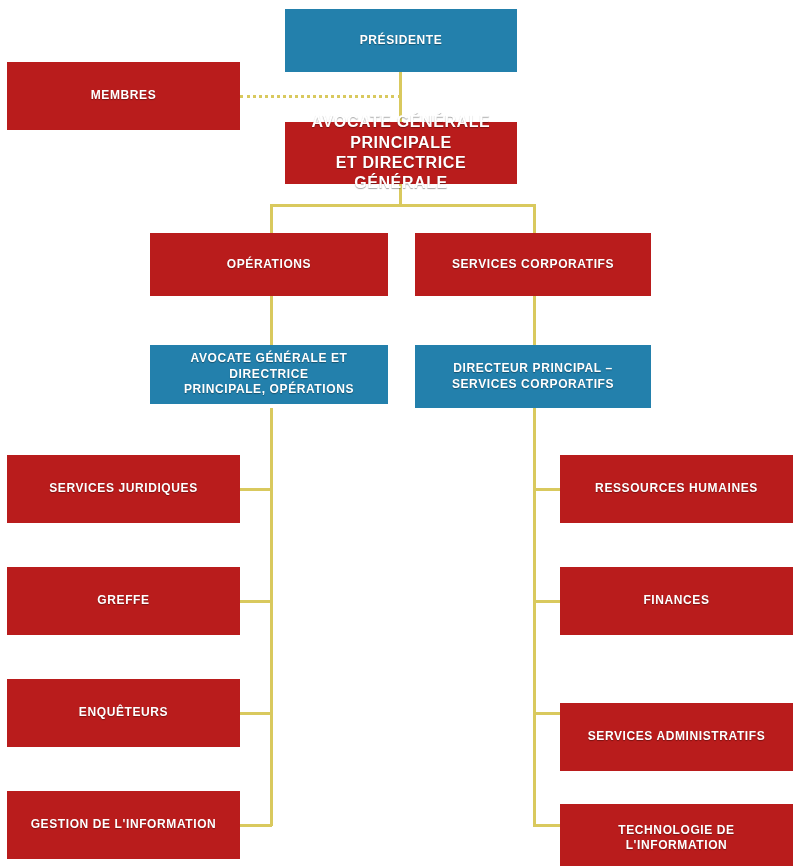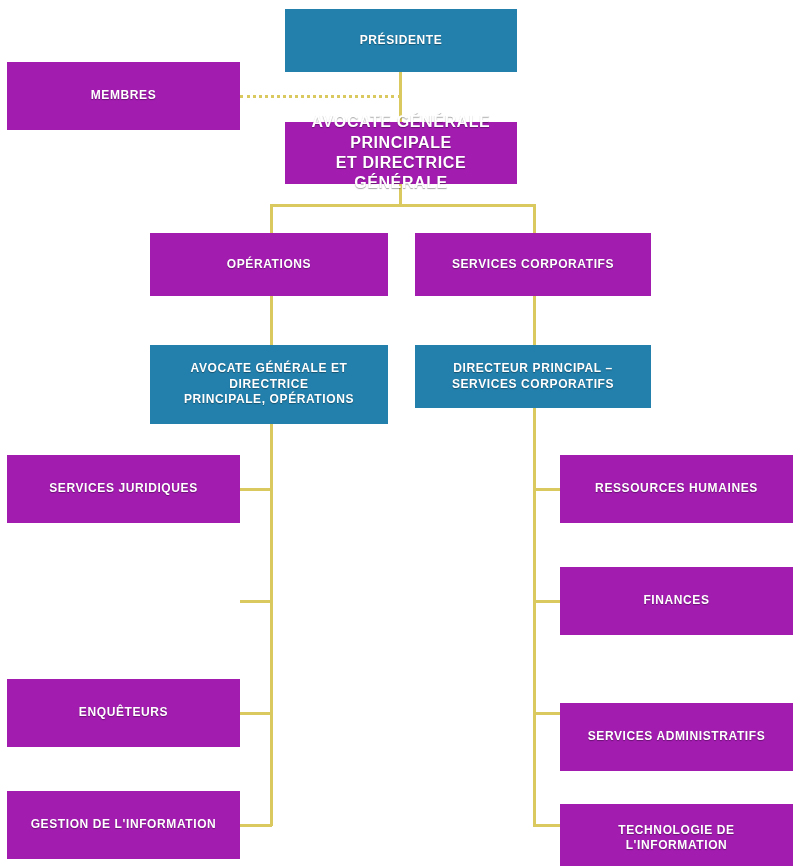--- a/index.html
+++ b/index.html
@@ -24,21 +24,21 @@
     text-align: center;
     color: #ffffff;
     font-weight: bold;
     letter-spacing: 0.6px;
     line-height: 1.28;
     text-transform: uppercase;
     padding: 2px 8px;
     z-index: 3;
     text-shadow: 0 1px 1px rgba(0,0,0,0.35);
   }
-  .node.navy   { background: #a21caf; }
+  .node.navy   { background: #b91c1c; }
   .node.azure  { background: #2380ac; }
   .node .label { display: block; }
 
   
   .conn {
     position: absolute;
     background: #d9c95e;
     z-index: 1;
   }
   .conn.v { width: 3px; }
@@ -97,36 +97,39 @@
   </div>
 
   <div class="node navy" style="left:150px; top:233px; width:238px; height:63px; font-size:12px;">
     <span class="label">OPÉRATIONS</span>
   </div>
 
   <div class="node navy" style="left:415px; top:233px; width:236px; height:63px; font-size:12px;">
     <span class="label">SERVICES CORPORATIFS</span>
   </div>
 
-  <div class="node azure" style="left:150px; top:345px; width:238px; height:79px; font-size:12px;">
+  <div class="node azure" style="left:150px; top:345px; width:238px; height:59px; font-size:12px;">
     <span>
       <span class="label">AVOCATE GÉNÉRALE ET DIRECTRICE</span>
       <span class="label">PRINCIPALE, OPÉRATIONS</span>
     </span>
   </div>
 
   <div class="node azure" style="left:415px; top:345px; width:236px; height:63px; font-size:12px;">
     <span>
       <span class="label">DIRECTEUR PRINCIPAL –</span>
       <span class="label">SERVICES CORPORATIFS</span>
     </span>
   </div>
 
   <div class="node navy" style="left:7px; top:455px; width:233px; height:68px; font-size:12px;">
     <span class="label">SERVICES JURIDIQUES</span>
+  </div>
+  <div class="node navy" style="left:7px; top:567px; width:233px; height:68px; font-size:12px;">
+    <span class="label">GREFFE</span>
   </div>
   <div class="node navy" style="left:7px; top:679px; width:233px; height:68px; font-size:12px;">
     <span class="label">ENQUÊTEURS</span>
   </div>
   <div class="node navy" style="left:7px; top:791px; width:233px; height:68px; font-size:12px;">
     <span class="label">GESTION DE L'INFORMATION</span>
   </div>
 
   <div class="node navy" style="left:560px; top:455px; width:233px; height:68px; font-size:12px;">
     <span class="label">RESSOURCES HUMAINES</span>

